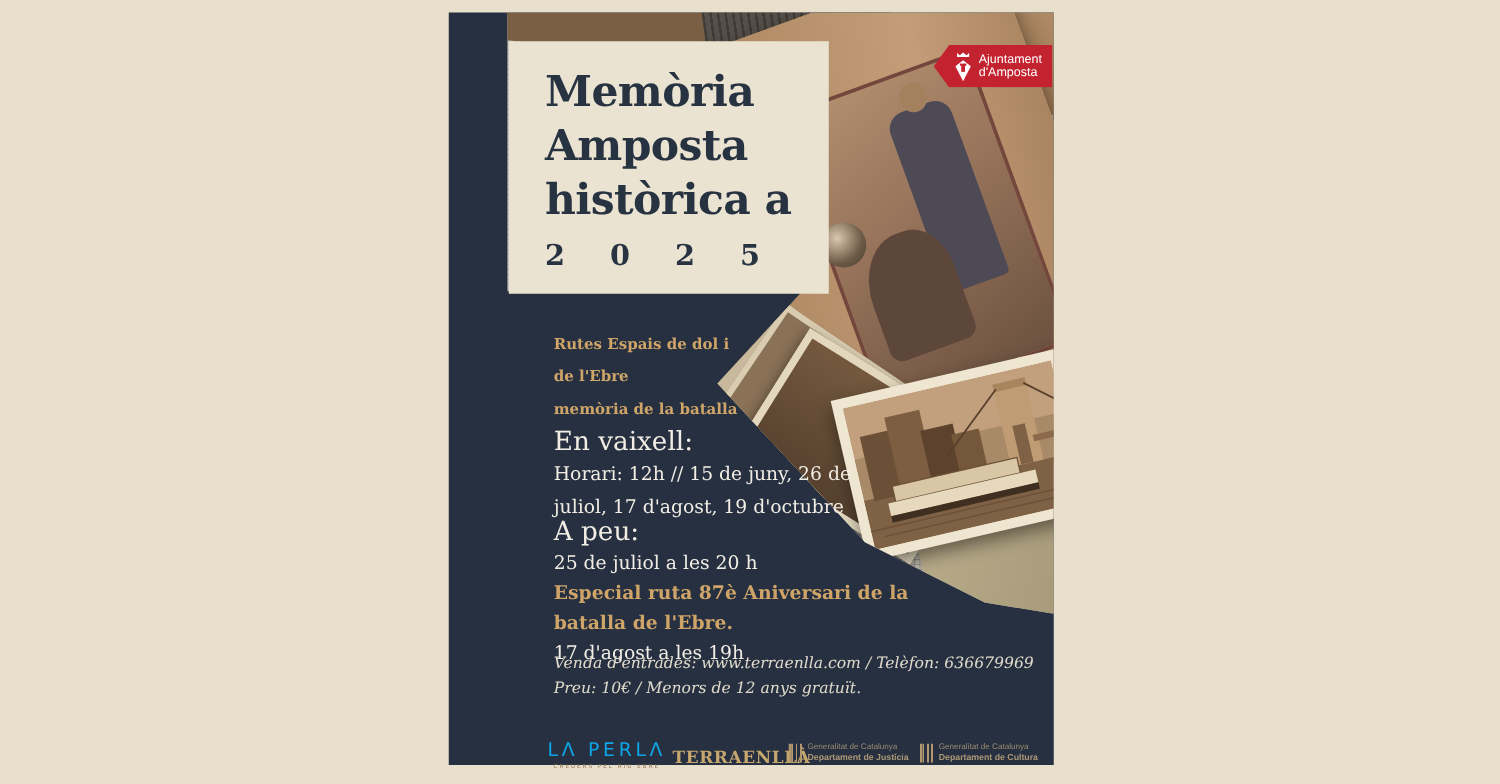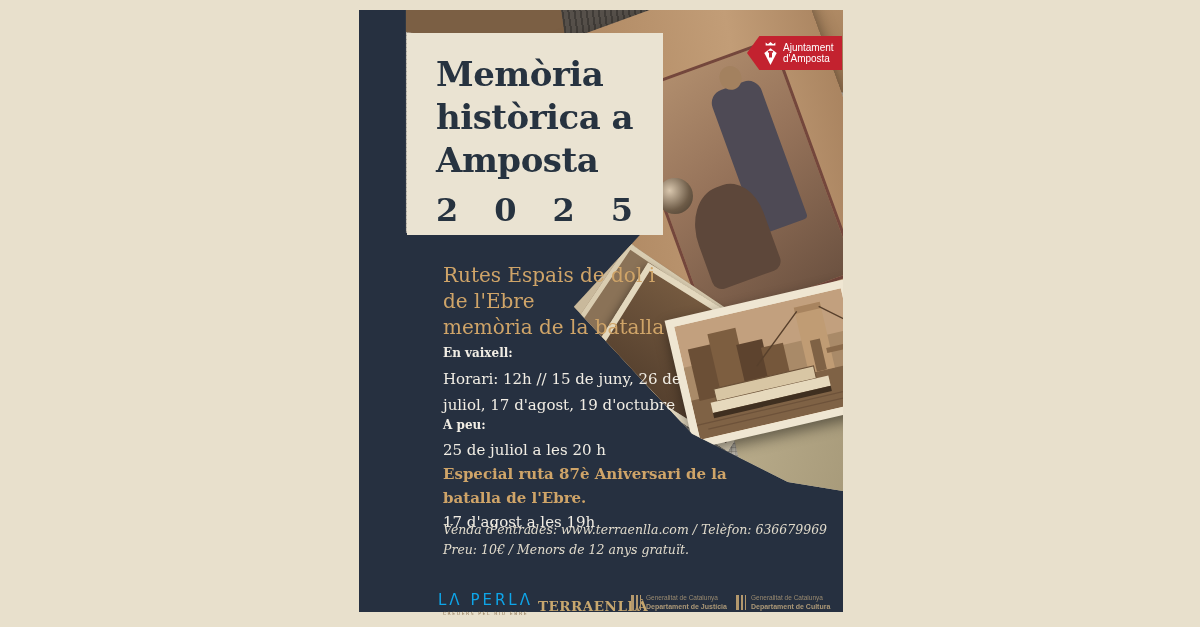--- a/index.html
+++ b/index.html
@@ -50,35 +50,35 @@
   .tan-wedge{left:385px;top:392px;width:165px;height:140px;transform:rotate(-13deg);
     background:linear-gradient(120deg,#b9ac8b,#9d9070);z-index:6}
   .postcard{left:318px;top:288px;width:187px;height:132px;transform:rotate(-13deg);background:#efe6d2;
     padding:8px;box-shadow:0 6px 14px rgba(0,0,0,.45);z-index:7}
   .postcard svg{display:block;width:100%;height:100%}
 
   
   .title-box{position:absolute;left:48px;top:23px;width:256px;height:202px;background:var(--c-cream);
     z-index:9;padding:20px 16px 0 29px}
   .title-line{font-weight:bold;font-size:34px;line-height:43px;color:var(--c-ink);letter-spacing:-0.5px}
-  .title-year{font-weight:bold;font-size:32px;color:var(--c-ink);letter-spacing:36px;margin-top:9px;white-space:nowrap}
+  .title-year{font-weight:bold;font-size:23px;color:var(--c-ink);letter-spacing:36px;margin-top:9px;white-space:nowrap}
 
   
   .badge{position:absolute;left:388px;top:26px;width:95px;height:34px;z-index:10;background:var(--c-red);
     clip-path:polygon(0 50%,13% 0,100% 0,100% 100%,13% 100%);
     display:flex;align-items:center;padding-left:16px;gap:5px}
   .badge-text{font-family:"Liberation Sans",sans-serif;font-weight:normal;font-size:10px;line-height:11px;color:#fff}
 
   
   .content{position:absolute;left:84px;top:0;width:340px;z-index:9}
   .content .line{white-space:nowrap}
-  .subtitle{position:absolute;top:252px;font-size:20px;font-weight:normal;line-height:26px;color:var(--c-gold)}
+  .subtitle{position:absolute;top:252px;font-size:12px;font-weight:bold;line-height:26px;color:var(--c-gold)}
   .blk-vaixell{position:absolute;top:330px;font-size:15px;line-height:26px;color:var(--c-white)}
   .blk-apeu{position:absolute;top:402px;font-size:15px;line-height:24px;color:var(--c-white)}
-  .heading{font-weight:bold;font-size:12px;line-height:26px;color:var(--c-white)}
+  .heading{font-weight:normal;font-size:21px;line-height:26px;color:var(--c-white)}
   .goldline{color:var(--c-gold);font-weight:bold}
   .tickets{position:absolute;top:510px;font-style:italic;font-size:12.5px;line-height:20px;color:#e0dacb}
 
   
   .logos{position:absolute;left:0;top:573px;width:100%;height:40px;z-index:9}
   .logo{position:absolute}
   .lp{left:79px;top:8px;text-align:center}
   .lp-main{font-family:"DejaVu Sans",sans-serif;font-size:15px;letter-spacing:3px;color:#0ea5e9;white-space:nowrap}
   .lp-tag{font-family:"DejaVu Sans",sans-serif;font-size:4.5px;letter-spacing:1.6px;color:#8f7552;margin-top:2px;white-space:nowrap}
   .te{left:179px;top:15px;font-family:"DejaVu Serif",serif;font-weight:bold;font-size:13.5px;
@@ -129,22 +129,22 @@
           <rect x="24" y="66" width="100" height="12" fill="#d8c6a4" stroke="#6b5138" stroke-width="1"></rect>
           <rect x="18" y="78" width="118" height="10" fill="#e6d9bd"></rect>
           <rect x="18" y="88" width="118" height="5" fill="#3f2f20"></rect>
           <path d="M0 96 H167 M10 102 H150" stroke="#6d523a" stroke-width="1.2"></path>
         </svg>
       </div>
     </div>
 
     <div class="title-box">
       <div class="title-line">Memòria</div>
+      <div class="title-line">Amposta</div>
       <div class="title-line">històrica a</div>
-      <div class="title-line">Amposta</div>
       <div class="title-year">2025</div>
     </div>
 
     <div class="badge">
       <svg width="15" height="25" viewBox="0 0 17 28">
         <path d="M3 5 L3 1.5 L5.5 3.4 L8.5 1 L11.5 3.4 L14 1.5 L14 5 Z" fill="#ffffff"></path>
         <path d="M8.5 8 L15.5 13.5 L8.5 27 L1.5 13.5 Z" fill="#ffffff"></path>
         <rect x="6.8" y="12.5" width="3.4" height="6" fill="#c3222f"></rect>
         <rect x="5.6" y="11" width="5.8" height="2" fill="#c3222f"></rect>
       </svg>

